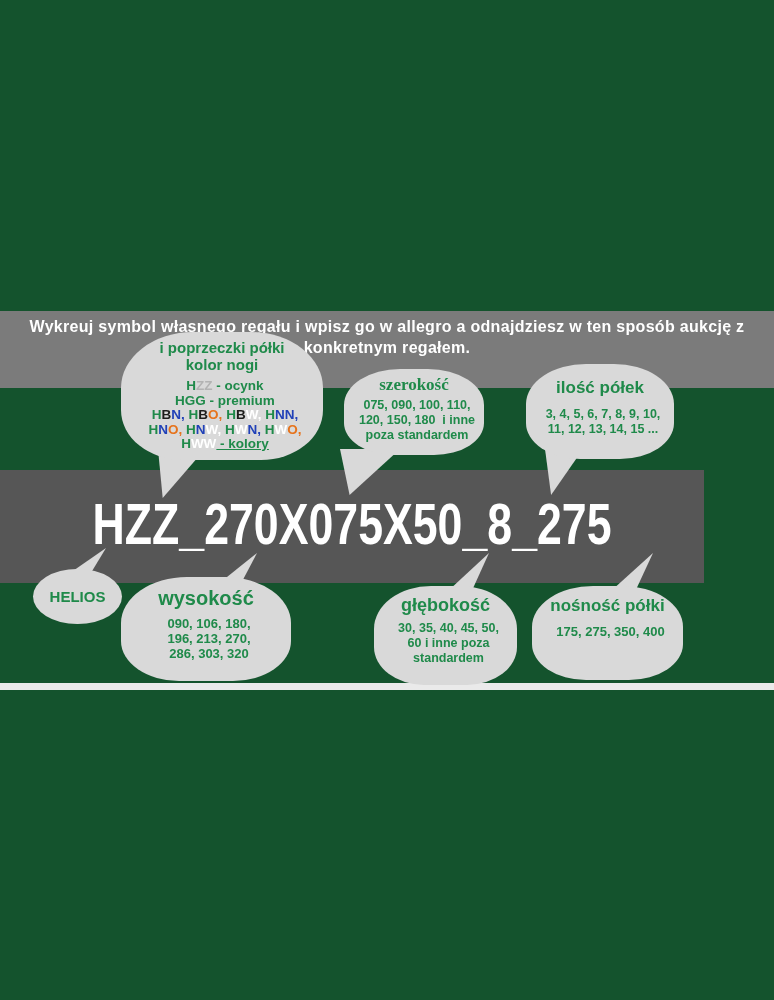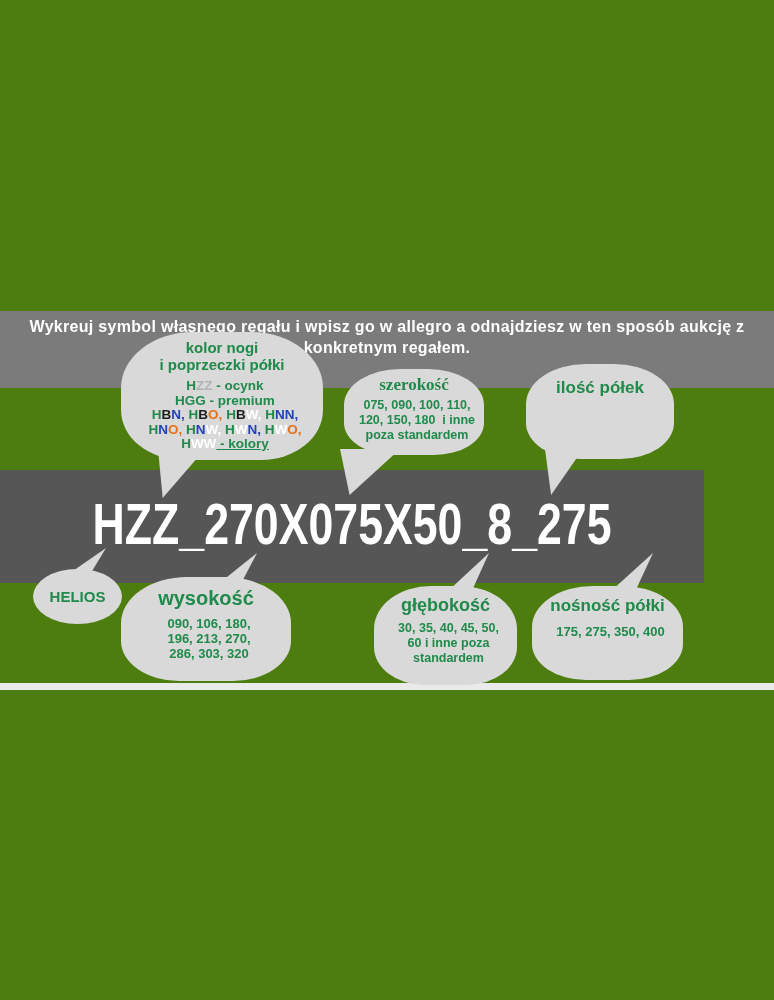--- a/index.html
+++ b/index.html
@@ -1,18 +1,18 @@
 <!DOCTYPE html>
 <html style="--banner-bg: #7b7b7b; --band-bg: #565656; --bubble-bg: #d9d9d9; --stripe-bg: #eaeaea; --green: #1f8a4a; --blue: #2141b8; --orange: #e6731c; --black: #1d1d1b; --gray-letter: #b3b3b3; --white: #ffffff;"><head>
 <meta charset="utf-8">
 <style>
   html,body { margin:0; padding:0; background:#ffffff; }
   .canvas {
     position:relative; width:774px; height:1000px; overflow:hidden;
-    background:#4d7c0f; font-family:"Liberation Sans", sans-serif;
+    background:#14532d; font-family:"Liberation Sans", sans-serif;
   }
   
   .banner {
     position:absolute; left:0; top:311px; width:774px; height:77px;
     background:var(--banner-bg,#7b7b7b); z-index:1;
   }
   .banner-text {
     position:absolute; left:0; top:5px; width:100%;
     text-align:center; color:#ffffff; font-weight:bold;
     font-size:16px; line-height:21px; letter-spacing:0.3px;
@@ -113,42 +113,46 @@
 
   <div class="tail tail-down" id="t-kolor"></div>
   <div class="tail tail-down2" id="t-szer"></div>
   <div class="tail tail-down2" id="t-ilosc"></div>
   <div class="tail tail-up" id="t-helios"></div>
   <div class="tail tail-up" id="t-wys"></div>
   <div class="tail tail-up" id="t-gleb"></div>
   <div class="tail tail-up" id="t-nos"></div>
 
   <div class="bubble" id="b-kolor">
+    <div class="b-title">i poprzeczki półki</div>
     <div class="b-title">kolor nogi</div>
-    <div class="b-title">i poprzeczki półki</div>
     <div class="vals">
       <div><span style="color: rgb(31, 138, 74);">H</span><span style="color: rgb(179, 179, 179);">ZZ</span><span style="color: rgb(31, 138, 74);"> - ocynk</span></div>
       <div><span style="color: rgb(31, 138, 74);">HGG - premium</span></div>
       <div><span style="color: rgb(31, 138, 74);">H</span><span style="color: rgb(29, 29, 27);">B</span><span style="color: rgb(33, 65, 184);">N</span><span style="color: rgb(33, 65, 184);">, </span><span style="color: rgb(31, 138, 74);">H</span><span style="color: rgb(29, 29, 27);">B</span><span style="color: rgb(230, 115, 28);">O</span><span style="color: rgb(230, 115, 28);">, </span><span style="color: rgb(31, 138, 74);">H</span><span style="color: rgb(29, 29, 27);">B</span><span style="color: rgb(255, 255, 255);">W</span><span style="color: rgb(255, 255, 255);">, </span><span style="color: rgb(31, 138, 74);">H</span><span style="color: rgb(33, 65, 184);">NN</span><span style="color: rgb(33, 65, 184);">,</span></div>
       <div><span style="color: rgb(31, 138, 74);">H</span><span style="color: rgb(33, 65, 184);">N</span><span style="color: rgb(230, 115, 28);">O</span><span style="color: rgb(230, 115, 28);">, </span><span style="color: rgb(31, 138, 74);">H</span><span style="color: rgb(33, 65, 184);">N</span><span style="color: rgb(255, 255, 255);">W</span><span style="color: rgb(255, 255, 255);">, </span><span style="color: rgb(31, 138, 74);">H</span><span style="color: rgb(255, 255, 255);">W</span><span style="color: rgb(33, 65, 184);">N</span><span style="color: rgb(33, 65, 184);">, </span><span style="color: rgb(31, 138, 74);">H</span><span style="color: rgb(255, 255, 255);">W</span><span style="color: rgb(230, 115, 28);">O</span><span style="color: rgb(230, 115, 28);">,</span></div>
       <div><span style="color: rgb(31, 138, 74);">H</span><span style="color: rgb(255, 255, 255);">WW</span><span style="color: rgb(31, 138, 74); text-decoration: underline;"> - kolory</span></div>
     </div>
   </div>
 
   <div class="bubble" id="b-szer">
     <div class="b-title">szerokość</div>
     <div class="vals">
       <div>075, 090, 100, 110,</div>
       <div>120, 150, 180  i inne</div>
       <div>poza standardem</div>
     </div>
   </div>
 
   <div class="bubble" id="b-ilosc">
     <div class="b-title">ilość półek</div>
+    <div class="vals">
+      <div>3, 4, 5, 6, 7, 8, 9, 10,</div>
+      <div>11, 12, 13, 14, 15 ...</div>
+    </div>
   </div>
 
   <div class="bubble" id="b-helios">
     <div class="b-title">HELIOS</div>
   </div>
 
   <div class="bubble" id="b-wys">
     <div class="b-title">wysokość</div>
     <div class="vals">
       <div>090, 106, 180,</div>

